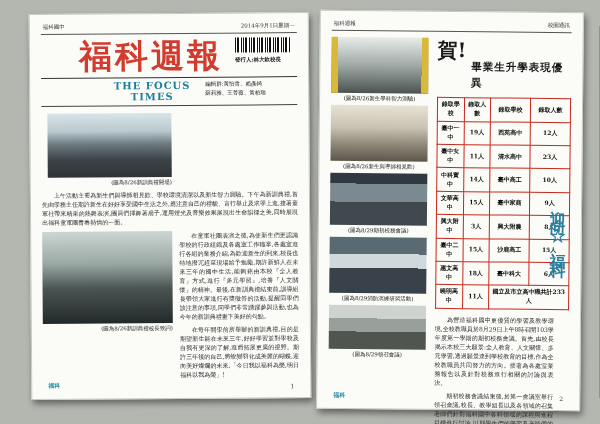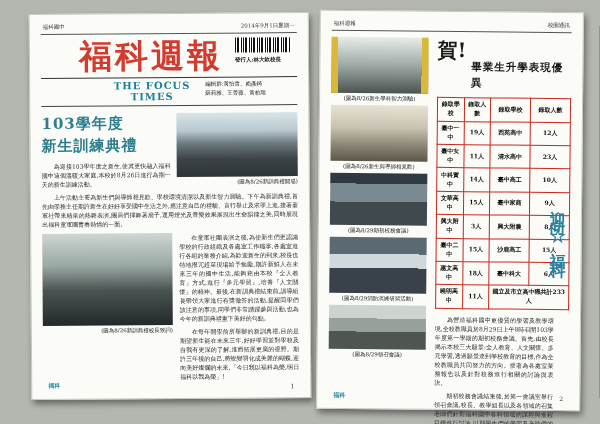--- a/index.html
+++ b/index.html
@@ -81,27 +81,20 @@
       <div class="subrow">
         <div class="focus-times" style="color:#1d7f9c;">THE FOCUS TIMES</div>
         <div class="editors">
           <div>編輯群:黃怡青、賴彥錡</div>
           <div>蘇莉雅、王菁薇、黃柏瑞</div>
         </div>
       </div>
       <div class="rule-light"></div>
 
       <div class="p1-sectionA">
-        <div class="p1-colL">
-          <div class="headline" style="color:#2e7e8e;">
-            <div>103學年度</div>
-            <div>新生訓練典禮</div>
-          </div>
-          <p class="bodytext">為迎接103學年度之新生,使其更快融入福科國中這個溫暖大家庭,本校於8月26日進行為期一天的新生訓練活動。</p>
-        </div>
         <div class="p1-colR">
           <div class="photo ph-hall"></div>
           <div class="caption">(圖為8/26新訓典禮開場)</div>
         </div>
       </div>
 
       <p class="bodytext">上午活動主要為新生們與導師相見歡、學校環境清潔以及新生智力測驗。下午為新訓典禮,首先由學務主任期許新生在好好享受國中生活之外,應注意自己的禮貌、言行舉止及求學上進,接著童軍社帶來精采的熱舞表演,團員們揮舞著扇子,運用燈光及音樂效果展現出生命韻律之美,同時展現出福科童軍團青春熱情的一面。</p>
 
       <div class="p1-sectionB">
         <div class="p1-colL2">

